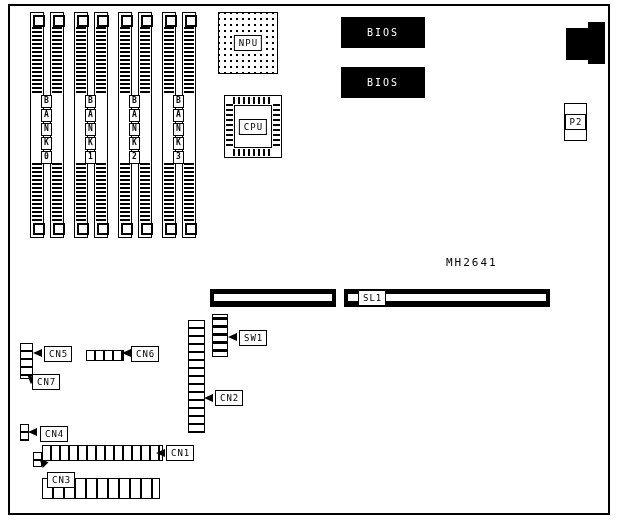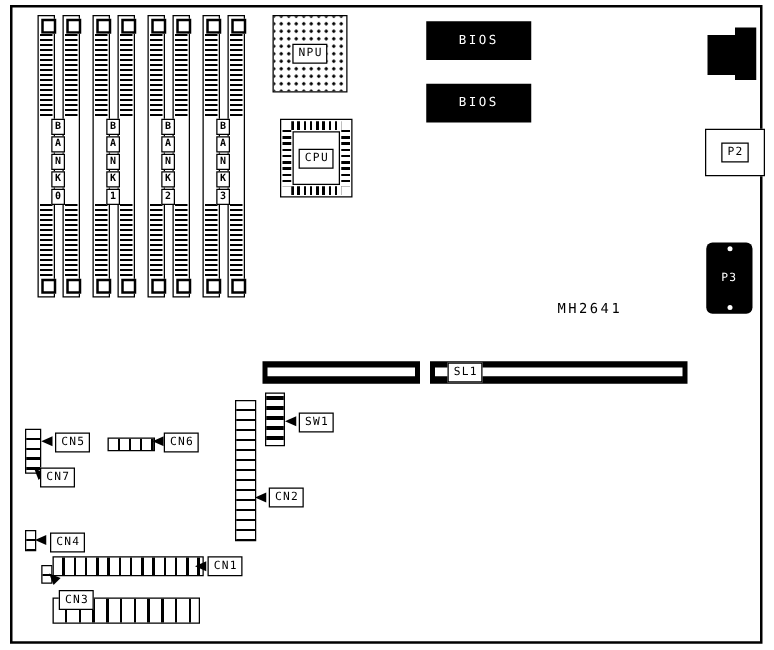--- a/index.html
+++ b/index.html
@@ -118,21 +118,21 @@
   
   .conn { position: absolute; border: 1px solid #000; background-color: #fff; z-index: 2; }
   .ladder-v { background-image: repeating-linear-gradient(180deg, transparent 0 6px, #000 6px 8px); }
   .ladder-h { background-image: repeating-linear-gradient(90deg, transparent 0 7px, #000 7px 9px); }
   .ladder-h-wide { background-image: repeating-linear-gradient(90deg, transparent 0 9px, #000 9px 11px); }
   .sw-bars { background-image: repeating-linear-gradient(180deg, transparent 0 2px, #000 2px 5px, transparent 5px 8px); }
   
   .kbpart { position: absolute; background: #000; }
   .p2box {
     position: absolute;
-    left: 564px; top: 103px; width: 48px; height: 38px;
+    left: 564px; top: 103px; width: 23px; height: 38px;
     border: 1px solid #000;
     background: #fff;
     display: flex; align-items: center; justify-content: center;
     z-index: 3;
   }
   .port {
     position: absolute;
     background: #000;
     border-radius: 5px;
     display: flex; align-items: center; justify-content: center;
@@ -237,37 +237,32 @@
     <span class="bios-text">BIOS</span>
   </div>
 
   <div class="kbpart" style="left:566px;top:28px;width:24px;height:32px"></div>
   <div class="kbpart" style="left:588px;top:22px;width:17px;height:42px"></div>
 
   <div class="p2box">
     <div class="lbl inline">P2</div>
   </div>
 
-  <div class="port" style="left:565px;top:194px;width:37px;height:57px">
-    <div class="hole t"></div>
-    <span class="port-label">P3</span>
-    <div class="hole b"></div>
-  </div>
 
 
 
   <div class="eslot" style="left:210px;width:126px">
     <div class="stripe"></div>
   </div>
   <div class="eslot" style="left:344px;width:206px">
     <div class="stripe"></div>
   </div>
   <div class="lbl" style="left:358px;top:290px">SL1</div>
 
-  <div class="part-number" style="left:446px;top:240px">MH2641</div>
+  <div class="part-number" style="left:446px;top:256px">MH2641</div>
 
   <div class="conn ladder-v" style="left:188px;top:320px;width:17px;height:113px"></div>
   <div class="tri" style="left:204px;top:394px"></div>
   <div class="lbl" style="left:215px;top:390px">CN2</div>
 
   <div class="conn sw-bars" style="left:212px;top:314px;width:16px;height:43px"></div>
   <div class="tri" style="left:228px;top:333px"></div>
   <div class="lbl" style="left:239px;top:330px">SW1</div>
 
   <div class="conn ladder-v" style="left:20px;top:343px;width:13px;height:36px"></div>

